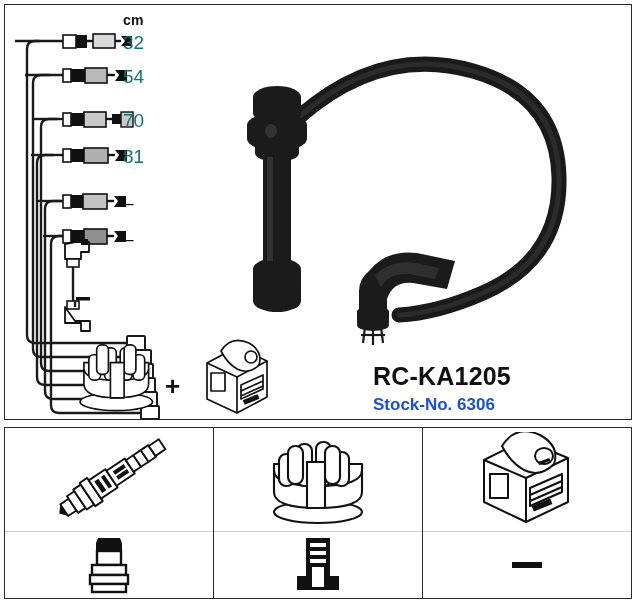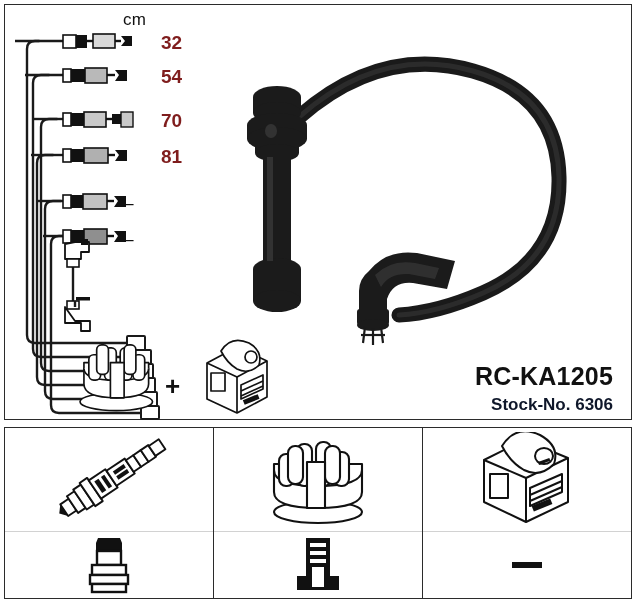--- a/index.html
+++ b/index.html
@@ -16,55 +16,54 @@
   .main-panel {
     position: absolute;
     left: 4px; top: 4px; width: 628px; height: 416px;
     border: 1.5px solid #2b2b2b;
     background: #fff;
   }
 
   
   .meas-col { position: absolute; left: 118px; top: 6px; width: 46px; }
   .meas-head {
-    font-size: 17px; font-weight: normal; color: #111;
+    font-size: 14px; font-weight: bold; color: #111;
     line-height: 18px; letter-spacing: .3px;
   }
   .meas-val {
     position: absolute; left: 0; width: 46px;
-    font-size: 19px; color: #7f1d1d; line-height: 20px;
-    font-weight: 700;
-    margin-left: 38px;
+    font-size: 19px; color: #0f766e; line-height: 20px;
+    font-weight: 400;
   }
   .meas-dash {
     position: absolute; left: 0; width: 46px;
     font-size: 19px; color: #111; line-height: 20px;
   }
 
   
   .schematic { position: absolute; left: 0; top: 0; }
 
   
   .plus-sign {
     position: absolute; left: 160px; top: 368px;
     font-size: 26px; font-weight: bold; color: #111;
     line-height: 26px;
   }
 
   
   .title-block {
     position: absolute; right: 18px; top: 356px;
-    text-align: right; width: 240px;
+    text-align: left; width: 240px;
   }
   .prod-name {
     font-size: 25px; font-weight: bold; color: #111;
     letter-spacing: .2px; line-height: 30px;
   }
   .prod-stock {
-    font-size: 17px; font-weight: bold; color: #0f172a;
+    font-size: 17px; font-weight: bold; color: #1d4ed8;
     line-height: 22px; margin-top: 3px;
   }
 
   
   .legend-row {
     position: absolute;
     left: 4px; top: 427px; width: 628px; height: 172px;
     border: 1.5px solid #2b2b2b;
     background: #fff;
     display: flex;

